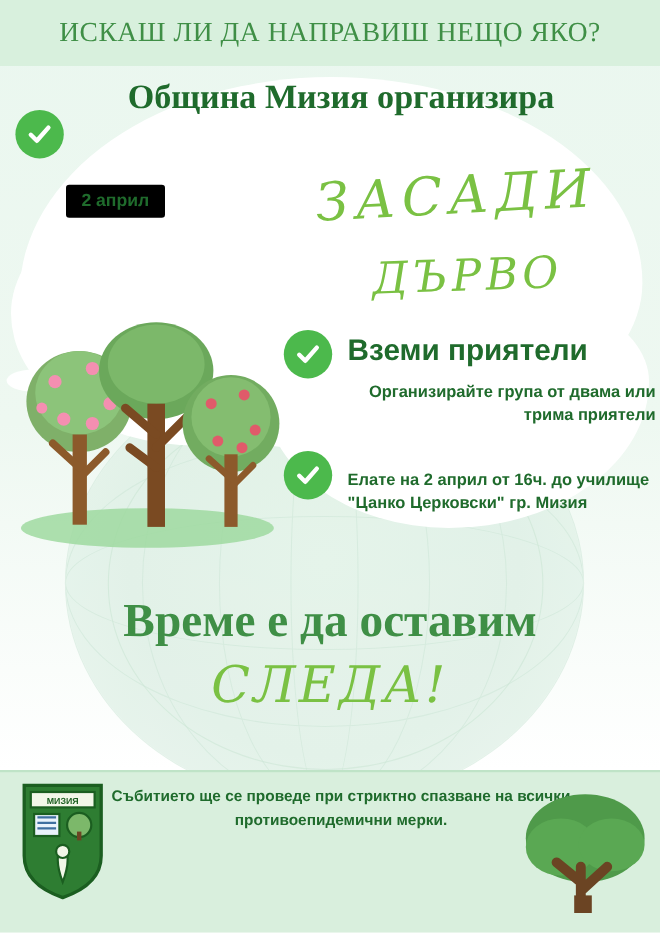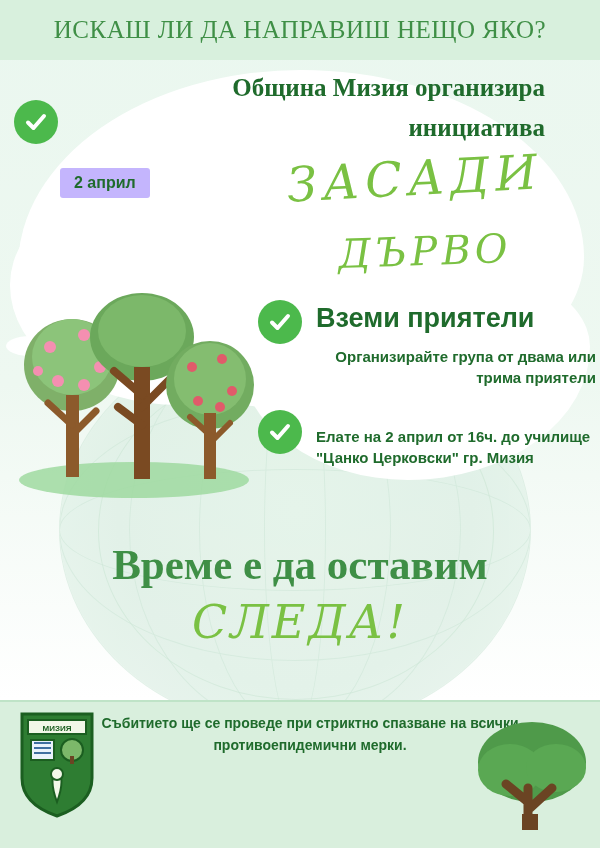--- a/index.html
+++ b/index.html
@@ -123,24 +123,24 @@
     color: #3f8f46;
     font-weight: 400;
   }
 
   
   .headline {
     position: absolute;
     left: 75px;
     top: 68px;
     width: 470px;
-    text-align: right;
+    text-align: center;
     font-family: "Liberation Serif", serif;
     font-weight: bold;
-    font-size: 25px;
+    font-size: 31px;
     line-height: 40px;
     color: #1f6b2c;
   }
 
   
   .script-zasadi {
     position: absolute;
     left: 255px;
     top: 150px;
     width: 320px;
@@ -164,21 +164,21 @@
     letter-spacing: 4px;
     color: #7ac143;
     transform: rotate(-2deg);
   }
 
   
   .date-badge {
     position: absolute;
     left: 60px;
     top: 168px;
-    background: #c4b5fd;
+    background: #000000;
     color: #1f6b2c;
     font-weight: bold;
     font-size: 16px;
     padding: 6px 14px;
     border-radius: 3px;
   }
 
   
   .check {
     position: absolute;
@@ -323,21 +323,20 @@
 
   <div class="mini-cloud" style="left:18px; top:282px; width:56px; height:22px;"></div>
   <div class="mini-cloud" style="left:40px; top:272px; width:34px; height:24px;"></div>
   <div class="mini-cloud" style="left:6px; top:336px; width:48px; height:20px;"></div>
 
   <div class="header-band"></div>
   <div class="header-title">ИСКАШ ЛИ ДА НАПРАВИШ НЕЩО ЯКО?</div>
 
   <div class="headline">
     <div>Община Мизия организира</div>
-    <div>инициатива</div>
   </div>
 
   <div class="script-zasadi">ЗАСАДИ</div>
   <div class="script-darvo">ДЪРВО</div>
 
   <div class="date-badge">2 април</div>
 
   <div class="check check-1">
     <svg width="26" height="26" viewBox="0 0 26 26" aria-hidden="true">
       <path d="M5 13.5 L10.5 19 L21 7" fill="none" stroke="#ffffff" stroke-width="4" stroke-linecap="round" stroke-linejoin="round"></path>

